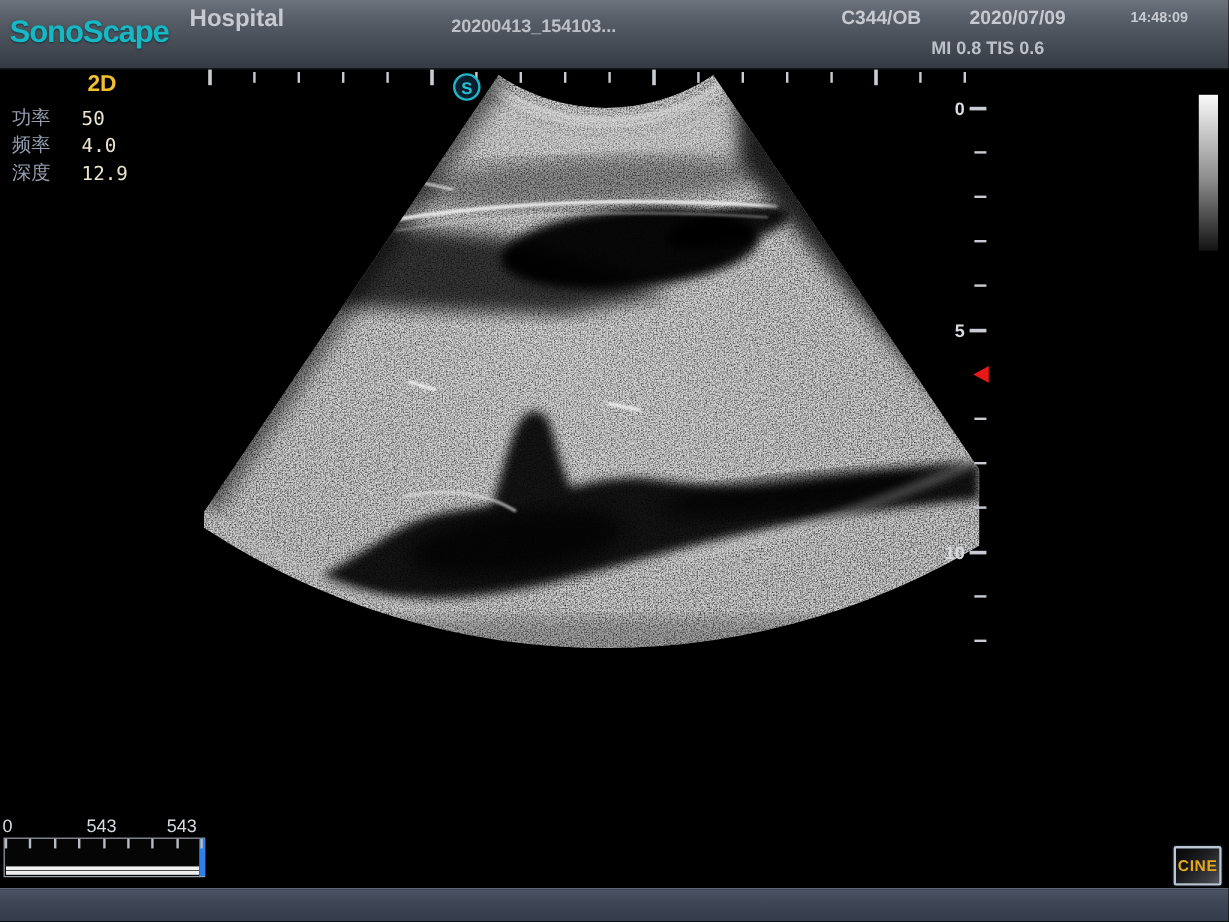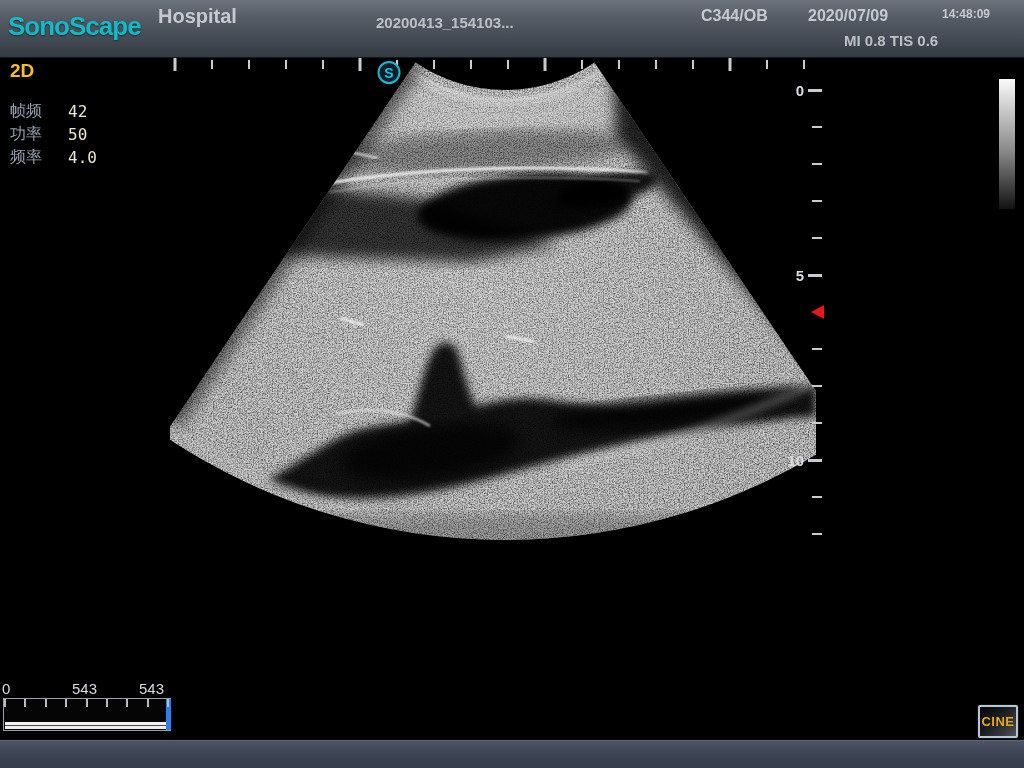--- a/index.html
+++ b/index.html
@@ -10,24 +10,24 @@
           background:linear-gradient(to bottom,#6d737c 0%,#575d66 30%,#464c55 65%,#343a42 100%);
           border-bottom:1px solid #15181c;}
   .hdr-txt{position:absolute;font-weight:bold;color:#c6cad0;white-space:nowrap;}
   #brand{left:8px;top:11px;font-size:26px;font-weight:bold;
          color:#17b8c4;text-shadow:0 1px 2px rgba(0,40,50,.8);letter-spacing:-1px;}
   #hospital{left:158px;top:5px;font-size:20px;}
   #patient-id{left:376px;top:14px;font-size:15px;color:#bdc1c7;}
   #preset{left:690px;top:7px;font-size:16px;margin-left:11px;}
   #hdr-date{left:808px;top:7px;font-size:16px;}
   #hdr-time{left:942px;top:7px;font-size:12px;}
-  #mi-tis{left:844px;top:32px;font-size:15px;color:#bdc1c7;}
+  #mi-tis{left:776px;top:32px;font-size:15px;color:#bdc1c7;}
   
   #params{position:absolute;left:10px;top:60px;width:150px;color:#eee;}
-  #mode-label{font-size:19px;font-weight:bold;color:#f2bf2e;margin-bottom:18px;}
+  #mode-label{font-size:19px;font-weight:bold;color:#f2bf2e;margin-bottom:5px;text-align:center;}
   .prow{display:grid;grid-template-columns:58px auto;height:23px;align-items:center;}
   .plabel{font-size:16px;color:#97a0b2;}
   .pvalue{font-size:16px;color:#ece4d2;font-family:"DejaVu Sans Mono",monospace;}
   
   #cine{position:absolute;left:0;top:678px;width:185px;height:60px;}
   .cine-num{position:absolute;top:2px;font-size:15px;color:#d8dbdf;}
   #cine-track{position:absolute;left:3px;top:20px;width:168px;height:33px;
               border:1px solid #9aa0a8;box-sizing:border-box;background:#050505;}
   .cine-tick{position:absolute;top:0;width:2px;height:8px;background:#b8bcc2;}
   #cine-progress{position:absolute;left:1px;top:23px;width:161px;height:7px;
@@ -58,30 +58,30 @@
     <span id="patient-id" class="hdr-txt">20200413_154103...</span>
     <span id="preset" class="hdr-txt">C344/OB</span>
     <span id="hdr-date" class="hdr-txt">2020/07/09</span>
     <span id="hdr-time" class="hdr-txt">14:48:09</span>
     <span id="mi-tis" class="hdr-txt">MI 0.8 TIS 0.6</span>
   </div>
 
   <div id="params">
     <div id="mode-label">2D</div>
     <div class="prow">
-      <span class="plabel">帧频</span>
-      <span class="pvalue">42</span>
-    </div>
-    <div class="prow">
       <span class="plabel">功率</span>
       <span class="pvalue">50</span>
     </div>
     <div class="prow">
       <span class="plabel">频率</span>
       <span class="pvalue">4.0</span>
+    </div>
+    <div class="prow">
+      <span class="plabel">深度</span>
+      <span class="pvalue">12.9</span>
     </div>
   </div>
 
   <svg id="us-svg" width="1024" height="740" viewBox="0 0 1024 740">
     <defs>
       <clipPath id="clipR">
           <rect x="170" y="40" width="646" height="520"></rect>
         </clipPath>
       <clipPath id="fanC">
         <path d="M415.5,62.6 A160,160 0 0 0 594.5,62.6 L846.1,435.7 A610,610 0 0 1 163.9,435.7 Z"></path>

